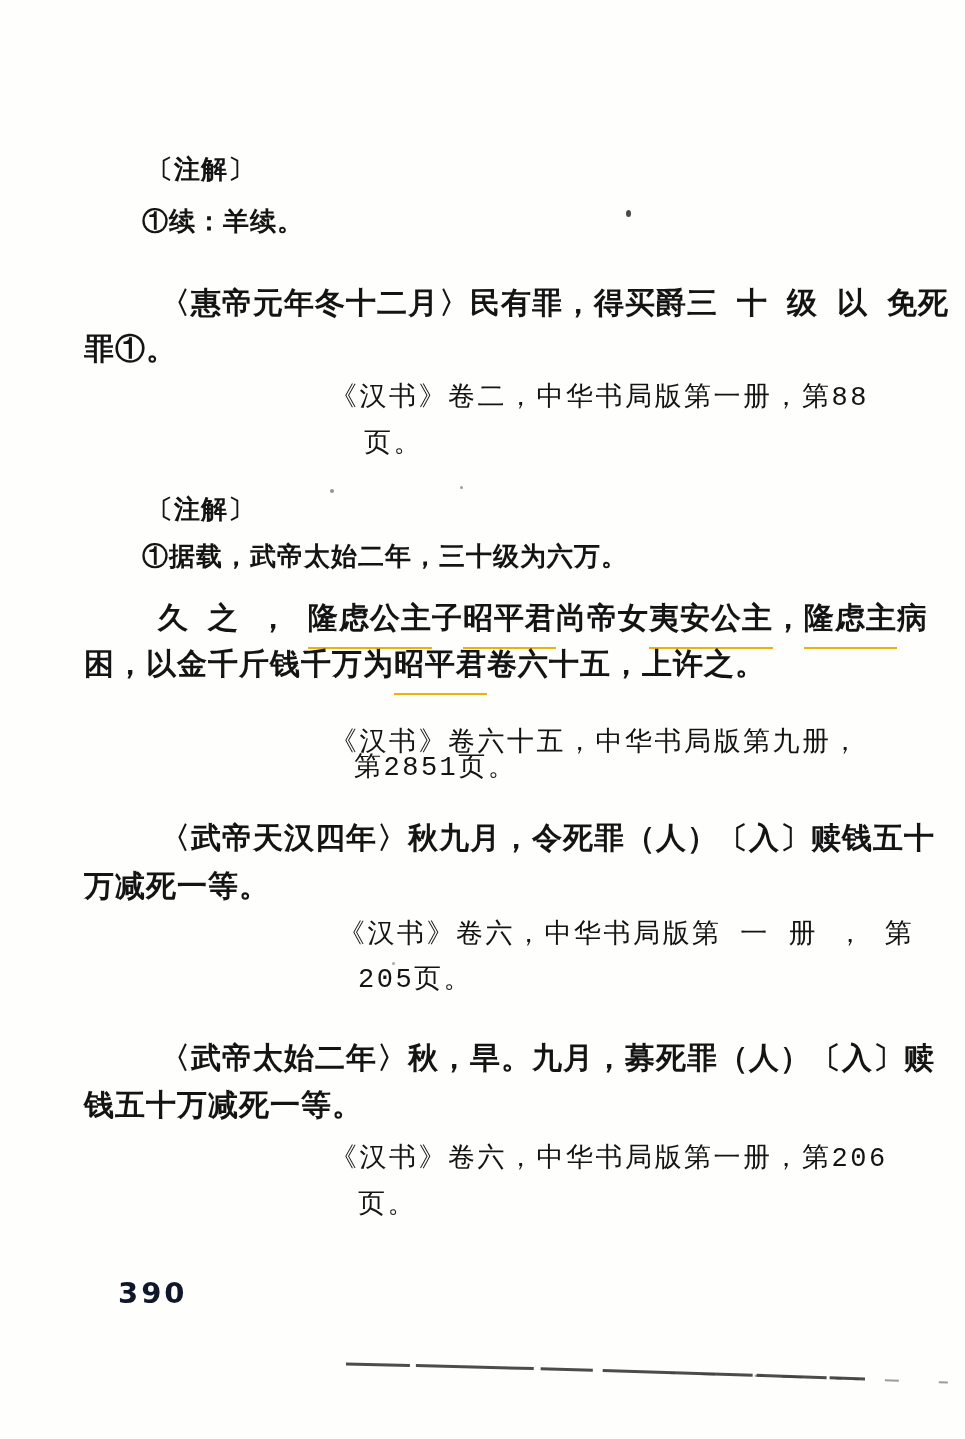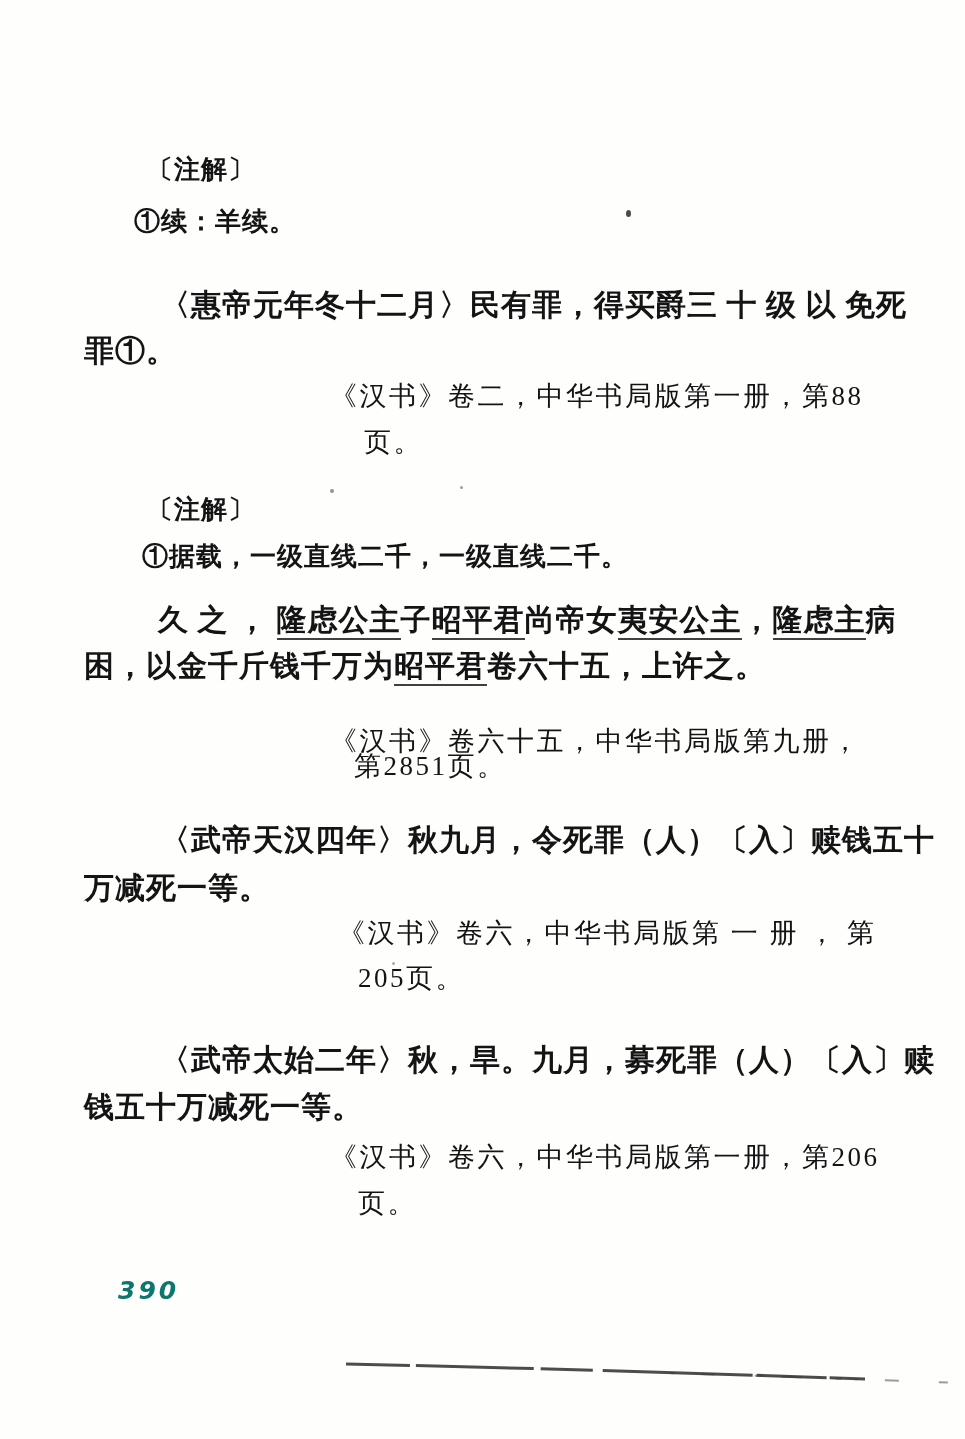--- a/index.html
+++ b/index.html
@@ -6,73 +6,72 @@
   .page {
     position: relative;
     width: 965px;
     height: 1439px;
     margin: 0 auto;
     background: #fefefd;
     font-family: "Liberation Serif", "DejaVu Serif", serif;
     color: #141414;
     overflow: hidden;
   }
-  .line { position: absolute; white-space: pre; }
+  .line { position: absolute; white-space: pre; font-family: Liberation Mono, monospace; }
   .body-text {
     font-size: 30px;
     font-weight: 700;
     letter-spacing: 1px;
     line-height: 1.2;
     text-align: right;
   }
   .note-text {
     font-size: 26px;
     font-weight: 600;
     letter-spacing: 1px;
   }
   .cite-text {
     font-size: 27px;
     font-weight: 400;
     letter-spacing: 2.5px;
   }
   .u {
-    border-bottom: 2px solid #404040;
-    padding-bottom: 2px;
+    border-bottom: 2px solid #eab308;
+    padding-bottom: 10px;
   }
   .page-num {
     position: absolute;
     font-family: "DejaVu Sans", "Liberation Sans", sans-serif;
-    font-size: 25px;
+    font-size: 29px;
     font-weight: 700;
     letter-spacing: 3px;
-    color: #0f766e;
-    font-style: italic;
+    color: #0f172a;
   }
   .speck {
     position: absolute;
     background: #2a2a2a;
     border-radius: 50%;
   }
   .artifact { position: absolute; }
 </style>
 </head>
 <body>
 
 <div class="page">
 
   <div class="line note-text" style="left:147px; top:152px;">〔注解〕</div>
-  <div class="line note-text" style="left:134px; top:204px;text-align:right;">①续：羊续。</div>
+  <div class="line note-text" style="left:142px; top:204px;text-align:right;">①续：羊续。</div>
 
   <div class="line body-text" style="left:160px; top:287px;">〈惠帝元年冬十二月〉民有罪，得买爵三 十 级 以 免死</div>
   <div class="line body-text" style="left:84px; top:333px;">罪①。</div>
   <div class="line cite-text" style="left:330px; top:378px;">《汉书》卷二，中华书局版第一册，第88</div>
   <div class="line cite-text" style="left:364px; top:424px;">页。</div>
 
   <div class="line note-text" style="left:147px; top:492px;">〔注解〕</div>
-  <div class="line note-text" style="left:142px; top:539px;">①据载，一级直线二千，一级直线二千。</div>
+  <div class="line note-text" style="left:142px; top:539px;">①据载，武帝太始二年，三十级为六万。</div>
 
   <div class="line body-text" style="left:158px; top:602px;"><span>久 之 ， </span><span class="u">隆虑公主</span><span>子</span><span class="u">昭平君</span><span>尚帝女</span><span class="u">夷安公主</span><span>，</span><span class="u">隆虑主</span><span>病</span></div>
   <div class="line body-text" style="left:84px; top:648px;"><span>困，以金千斤钱千万为</span><span class="u">昭平君</span><span>卷六十五，上许之。</span></div>
   <div class="line cite-text" style="left:330px; top:695px;margin-top:28px;">《汉书》卷六十五，中华书局版第九册，</div>
   <div class="line cite-text" style="left:354px; top:740px;margin-top:8px;">第2851页。</div>
 
   <div class="line body-text" style="left:160px; top:822px;">〈武帝天汉四年〉秋九月，令死罪（人）〔入〕赎钱五十</div>
   <div class="line body-text" style="left:84px; top:870px;">万减死一等。</div>
   <div class="line cite-text" style="left:330px; top:915px;margin-left:8px;">《汉书》卷六，中华书局版第 一 册 ， 第</div>
   <div class="line cite-text" style="left:358px; top:960px;">205页。</div>

